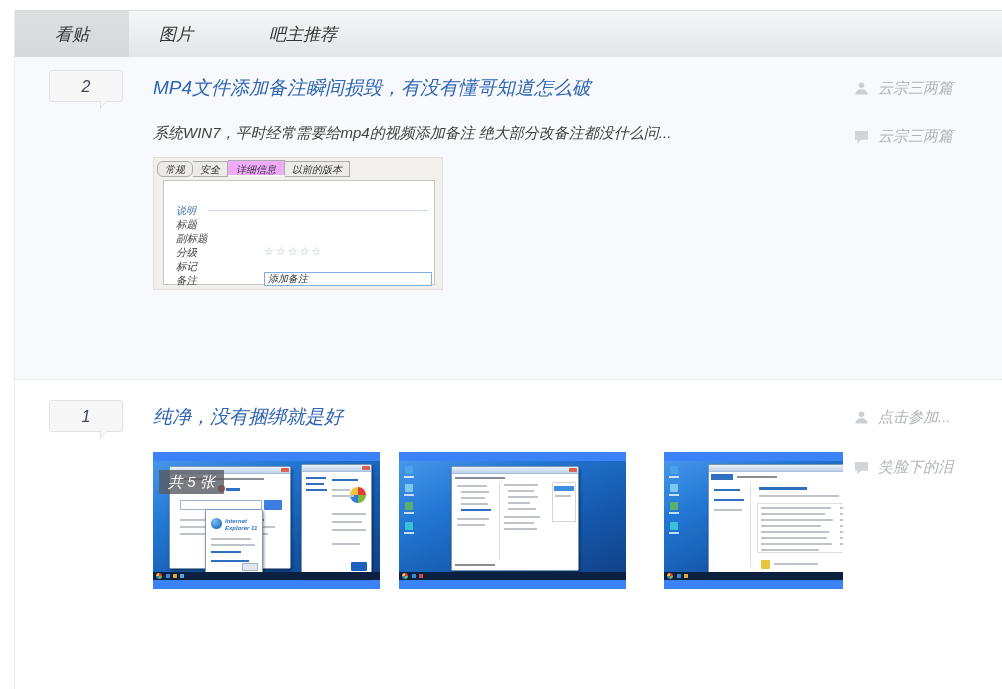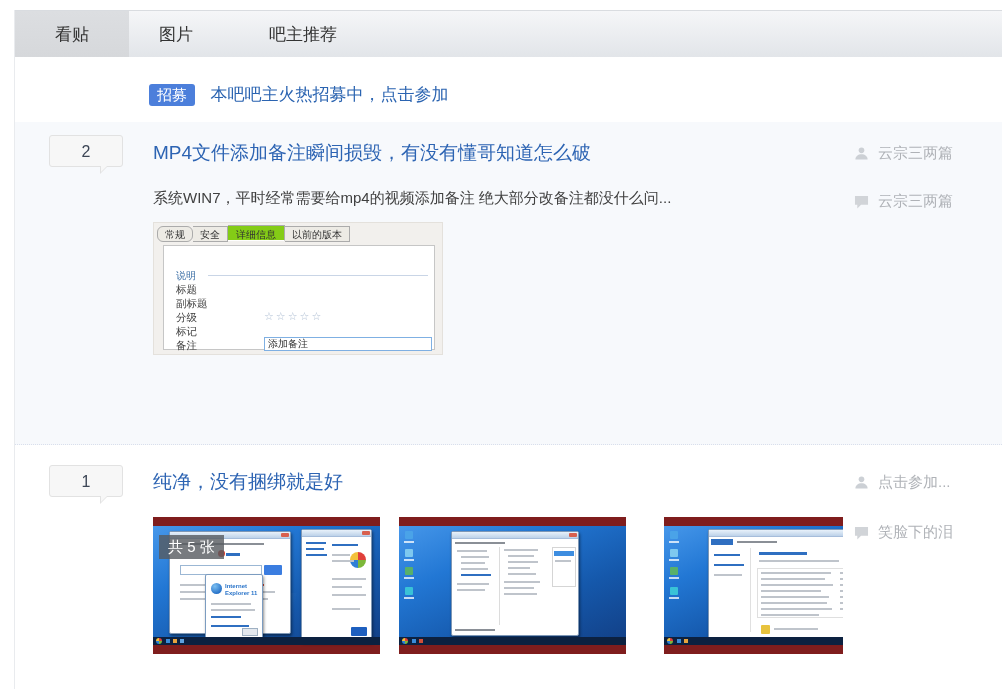--- a/index.html
+++ b/index.html
@@ -1,20 +1,20 @@
 <!DOCTYPE html>
 <html><head>
 <meta charset="utf-8">
 <style>
   * { box-sizing: border-box; margin: 0; padding: 0; }
   html,body { width:1002px; height:689px; overflow:hidden; background:#fff;
     font-family:"Liberation Sans","DejaVu Sans",sans-serif; }
 
   .panel { position:absolute; left:14px; top:10px; width:988px; height:679px;
-    border-left:1px solid #e9ebee; background:#fff; }
+    border-left:1px solid #e9ebee; background:#fff;font-style:italic; }
 
   
   .tabbar { height:47px; background:linear-gradient(#f5f6f8,#e2e5e9);
     border-top:1px solid #d9dce0; display:flex; }
   .tab { line-height:47px; font-size:17px; color:#333; cursor:pointer; padding:0 30px; }
   .tab.active { background:linear-gradient(#dcdee1,#d6d8db); padding:0 40px; }
   .tab.wide { padding:0 46px; }
 
   
   .recruit { height:65px; padding:26px 0 0 134px; background:#fff; }
@@ -48,39 +48,39 @@
   .t-row.first .side-author { top:22px; } .t-row.first .side-reply { top:70px; }
   .t-row.second .side-author { top:28px; } .t-row.second .side-reply { top:78px; }
 
   
   .shot { position:relative; margin-top:14px; width:290px; height:133px;
     background:#f2f0ed; border:1px solid #e4e1dc; cursor:pointer; }
   .shot-tabs { position:absolute; left:3px; top:3px; height:16px; display:flex; }
   .shot-tab { font-size:10px; color:#333; line-height:15px; padding:0 7px;
     background:#edebe5; border:1px solid #ababab; border-left:none; }
   .shot-tab:first-child { border-left:1px solid #ababab;border-radius:6px; }
-  .shot-tab.active { background:#84cc16; border-bottom:1px solid #fff; position:relative; top:-1px;
+  .shot-tab.active { background:#f0abfc; border-bottom:1px solid #fff; position:relative; top:-1px;
     padding:1px 8px 12px; }
   .shot-body { position:absolute; left:9px; right:7px; top:22px; bottom:4px;
     background:#fff; border:1px solid #c6c6c6; }
   .shot-hdr { position:absolute; left:0; right:0; top:0; height:17px; border-bottom:1px solid #e6e6e6;
     font-size:10.5px; color:#333; }
   .shot-hdr .c1 { position:absolute; left:12px; top:2px; }
   .shot-hdr .c2 { position:absolute; left:100px; top:2px; }
   .shot-sec { position:absolute; left:12px; top:23px; font-size:10px; color:#3a6ea5; }
   .shot-secline { position:absolute; left:44px; right:6px; top:29px; height:1px; background:#c9d5e6; }
   .shot-row { position:absolute; left:12px; font-size:10.5px; color:#3c3c3c; }
   .shot-stars { position:absolute; left:100px; font-size:11px; color:#b4c3d6; letter-spacing:2px; }
   .shot-input { position:absolute; left:100px; width:168px; height:14px;
     border:1px solid #7fb0e3; background:#fff; font-size:10px; color:#333;
     line-height:12px; padding-left:3px; }
 
   
   .thumbs { display:flex; margin-top:24px; }
-  .thumb { position:relative; width:227px; height:137px; background:#7f1d1d; overflow:hidden;
+  .thumb { position:relative; width:227px; height:137px; background:#3b82f6; overflow:hidden;
     flex:none; cursor:pointer; }
   .thumb.clip { width:179px; }
   .gap1 { margin-left:19px; } .gap2 { margin-left:38px; }
   .desk { position:absolute; left:0; right:0; top:9px; bottom:9px;
     background:linear-gradient(155deg,#4697ea 0%,#2277d4 30%,#1558ab 65%,#123f85 100%); }
   .swoosh { position:absolute; left:0; right:0; bottom:18px; height:34px;
     background:linear-gradient(100deg, transparent 40%, rgba(255,255,255,.18) 50%, transparent 62%); }
   .tbar { position:absolute; left:0; right:0; bottom:0; height:8px; background:#0c2140; }
   .orb { position:absolute; left:3px; top:1px; width:6px; height:6px; border-radius:50%;
     background:conic-gradient(#e0403a 0 90deg,#7db83a 0 180deg,#2f7fd6 0 270deg,#f3c13a 0); }
@@ -108,24 +108,20 @@
 <body>
 
 <div class="panel">
 
   <div class="tabbar">
     <div class="tab active">看贴</div>
     <div class="tab">图片</div>
     <div class="tab wide">吧主推荐</div>
   </div>
 
-  <div class="recruit">
-    <span class="recruit-badge">招募</span>
-    <a class="recruit-link">本吧吧主火热招募中，点击参加</a>
-  </div>
 
   <div class="t-row first">
     <div class="reply-badge">2</div>
     <a class="t-title">MP4文件添加备注瞬间损毁，有没有懂哥知道怎么破</a>
     <div class="t-preview">系统WIN7，平时经常需要给mp4的视频添加备注 绝大部分改备注都没什么问...</div>
 
     
     <div class="shot">
       <div class="shot-tabs">
         <div class="shot-tab">常规</div>

